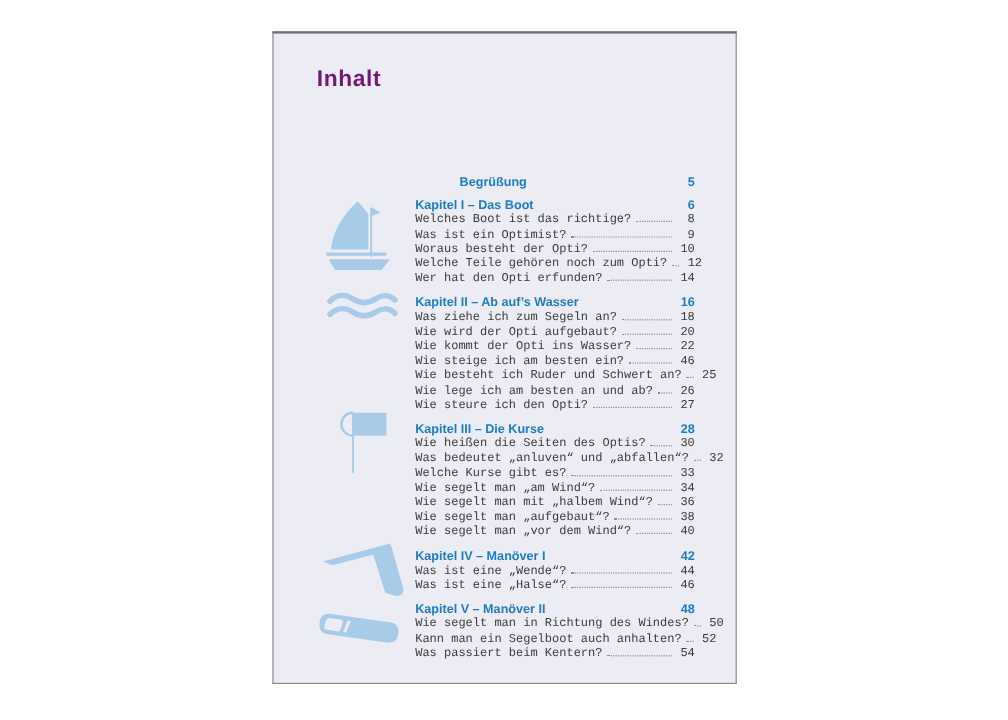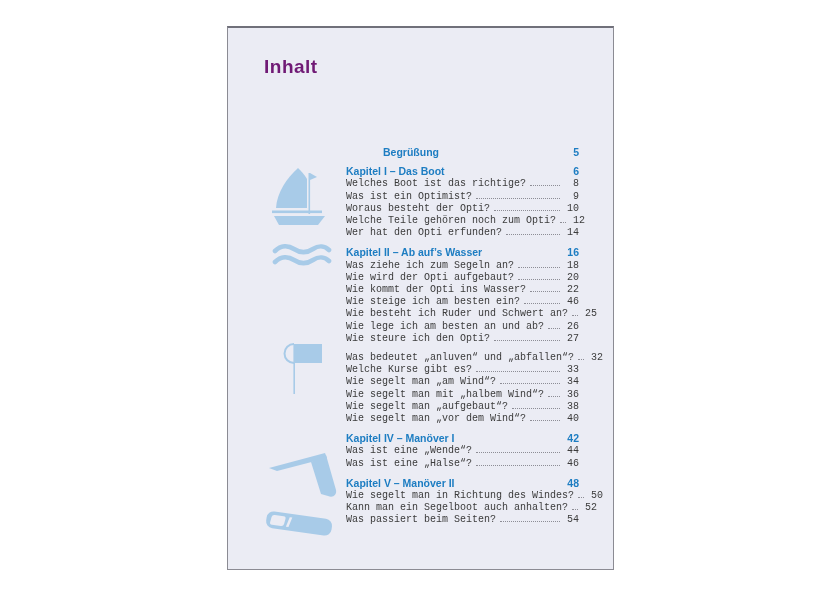--- a/index.html
+++ b/index.html
@@ -171,20 +171,30 @@
           <span class="dots"></span>
           <span class="pg">26</span>
         </div>
         <div class="row entry">
           <span class="label">Wie steure ich den Opti?</span>
           <span class="dots"></span>
           <span class="pg">27</span>
         </div>
       </div>
       <div class="toc-section">
+        <div class="row head">
+          <span class="label">Kapitel III – Die Kurse</span>
+          <span class="dots" style="border-bottom: none;"></span>
+          <span class="pg">28</span>
+        </div>
+        <div class="row entry">
+          <span class="label">Wie heißen die Seiten des Optis?</span>
+          <span class="dots"></span>
+          <span class="pg">30</span>
+        </div>
         <div class="row entry">
           <span class="label">Was bedeutet „anluven“ und „abfallen“?</span>
           <span class="dots"></span>
           <span class="pg">32</span>
         </div>
         <div class="row entry">
           <span class="label">Welche Kurse gibt es?</span>
           <span class="dots"></span>
           <span class="pg">33</span>
         </div>
@@ -236,20 +246,20 @@
           <span class="label">Wie segelt man in Richtung des Windes?</span>
           <span class="dots"></span>
           <span class="pg">50</span>
         </div>
         <div class="row entry">
           <span class="label">Kann man ein Segelboot auch anhalten?</span>
           <span class="dots"></span>
           <span class="pg">52</span>
         </div>
         <div class="row entry">
-          <span class="label">Was passiert beim Seiten?</span>
+          <span class="label">Was passiert beim Kentern?</span>
           <span class="dots"></span>
           <span class="pg">54</span>
         </div>
       </div>
     </div>
 
 </div>
 
 </body></html>

